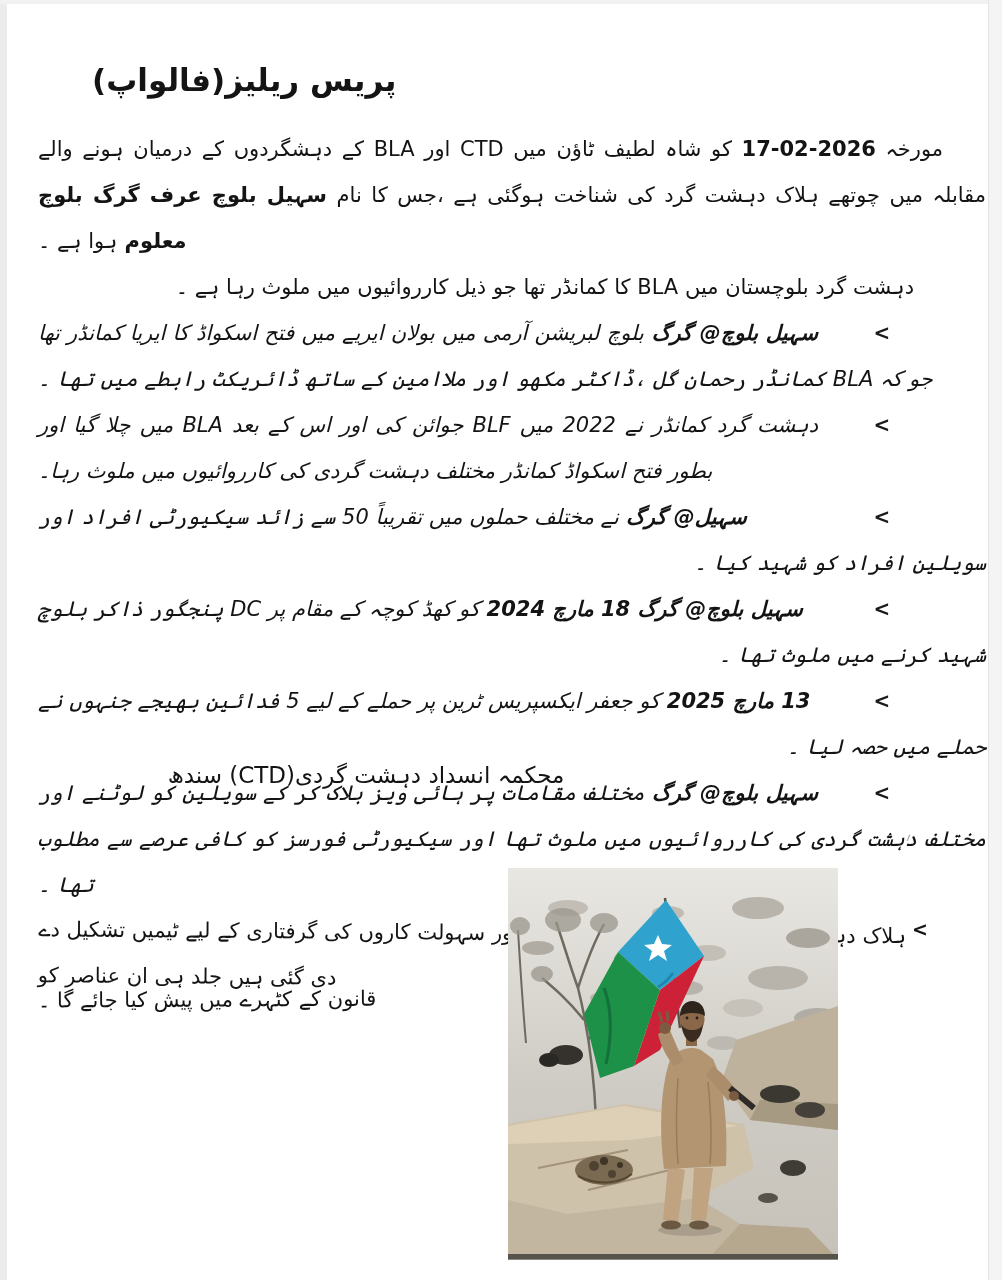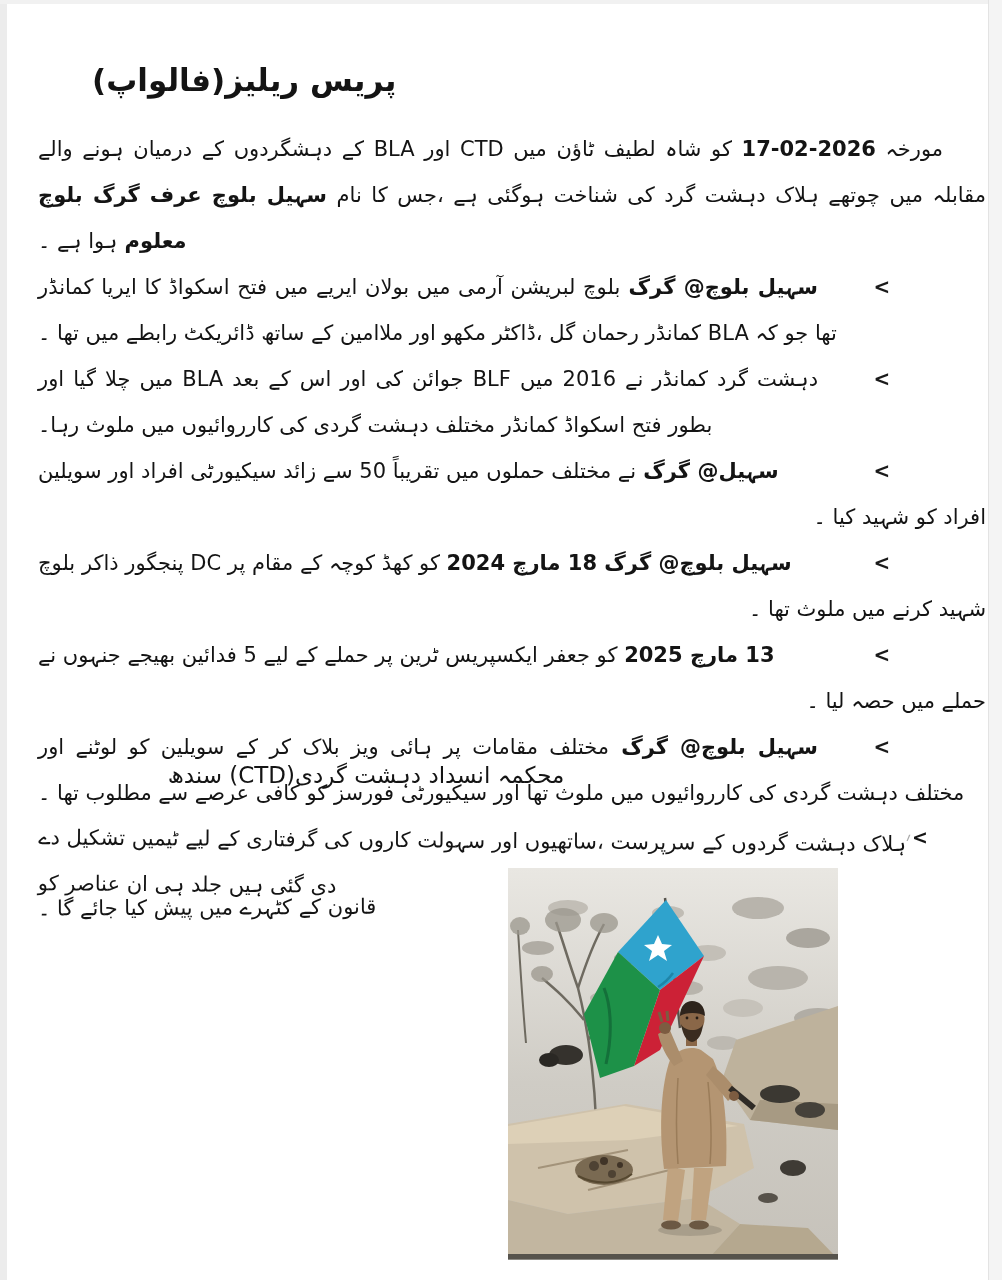--- a/index.html
+++ b/index.html
@@ -29,21 +29,21 @@
   .ltr{direction:ltr;unicode-bidi:isolate;}
   .p1{text-indent:43px;}
   .p2{text-align:right;text-align-last:right;text-indent:72px;}
 
   .bullet{position:relative;}
   .bullet .marker{
     position:absolute;right:95px;top:9px;
     font-weight:bold;font-size:21px;line-height:28px;
     transform:scaleX(0.95);color:#1a1a1a;
   }
-  .btext{text-indent:168px;}
+  .btext{text-indent:168px;font-style:italic;}
   .btext.single{text-align:left;text-align-last:right;}
 
   .final{position:relative;margin-top:2px;}
   .final .marker{position:absolute;right:58px;top:8px;font-weight:bold;font-size:19px;}
   .final .l1{text-indent:80px;transform:rotate(0.45deg);}
   .final .l2{margin-top:-27px;text-align:left;text-align-last:left;transform:rotate(-0.3deg);}
 
   .sig{
     position:absolute;top:752px;left:10px;width:712px;
     text-align:center;direction:rtl;
@@ -65,29 +65,30 @@
 <div class="edge-left"></div>
 <div class="edge-top"></div>
 <div class="edge-right"></div>
 
 <div class="title">پریس ریلیز(فالواپ)</div>
 
 <div class="doc">
 
   <p class="u p1"><span>مورخہ </span><span class="b ltr" dir="ltr">17-02-2026</span><span>  کو شاہ لطیف ٹاؤن میں CTD اور BLA کے دہشگردوں کے درمیان ہونے والے مقابلہ میں چوتھے ہلاک دہشت گرد کی شناخت ہوگئی ہے ،جس کا نام </span><span class="b">سہیل بلوچ عرف گرگ بلوچ معلوم </span><span>ہوا ہے ۔</span></p>
 
+  <p class="u p2">دہشت گرد بلوچستان میں BLA کا کمانڈر تھا جو ذیل کارروائیوں میں ملوث رہا ہے ۔</p>
 
   <div class="bullet">
     <span class="marker">&lt;</span>
     <p class="u btext multi"><span class="b">سہیل بلوچ@ گرگ </span><span>بلوچ لبریشن آرمی میں بولان ایریے میں فتح اسکواڈ کا ایریا کمانڈر تھا جو کہ BLA کمانڈر رحمان گل ،ڈاکٹر مکھو اور ملاامین کے ساتھ ڈائریکٹ رابطے میں تھا ۔</span></p>
   </div>
 
   <div class="bullet">
     <span class="marker">&lt;</span>
-    <p class="u btext multi"><span>دہشت گرد کمانڈر نے 2016 میں BLF جوائن کی اور اس کے بعد BLA میں چلا گیا اور بطور فتح اسکواڈ کمانڈر مختلف دہشت گردی کی کارروائیوں میں ملوث رہا۔</span></p>
+    <p class="u btext multi"><span>دہشت گرد کمانڈر نے 2022 میں BLF جوائن کی اور اس کے بعد BLA میں چلا گیا اور بطور فتح اسکواڈ کمانڈر مختلف دہشت گردی کی کارروائیوں میں ملوث رہا۔</span></p>
   </div>
 
   <div class="bullet">
     <span class="marker">&lt;</span>
     <p class="u btext single"><span class="b">سہیل@ گرگ </span><span>نے مختلف حملوں میں تقریباً 50 سے زائد سیکیورٹی افراد اور سویلین افراد کو شہید کیا ۔</span></p>
   </div>
 
   <div class="bullet">
     <span class="marker">&lt;</span>
     <p class="u btext single"><span class="b">سہیل بلوچ@ گرگ </span><span class="b">18 مارچ 2024</span><span> کو کھڈ کوچہ کے مقام پر DC پنجگور ذاکر بلوچ شہید کرنے میں ملوث تھا ۔</span></p>

